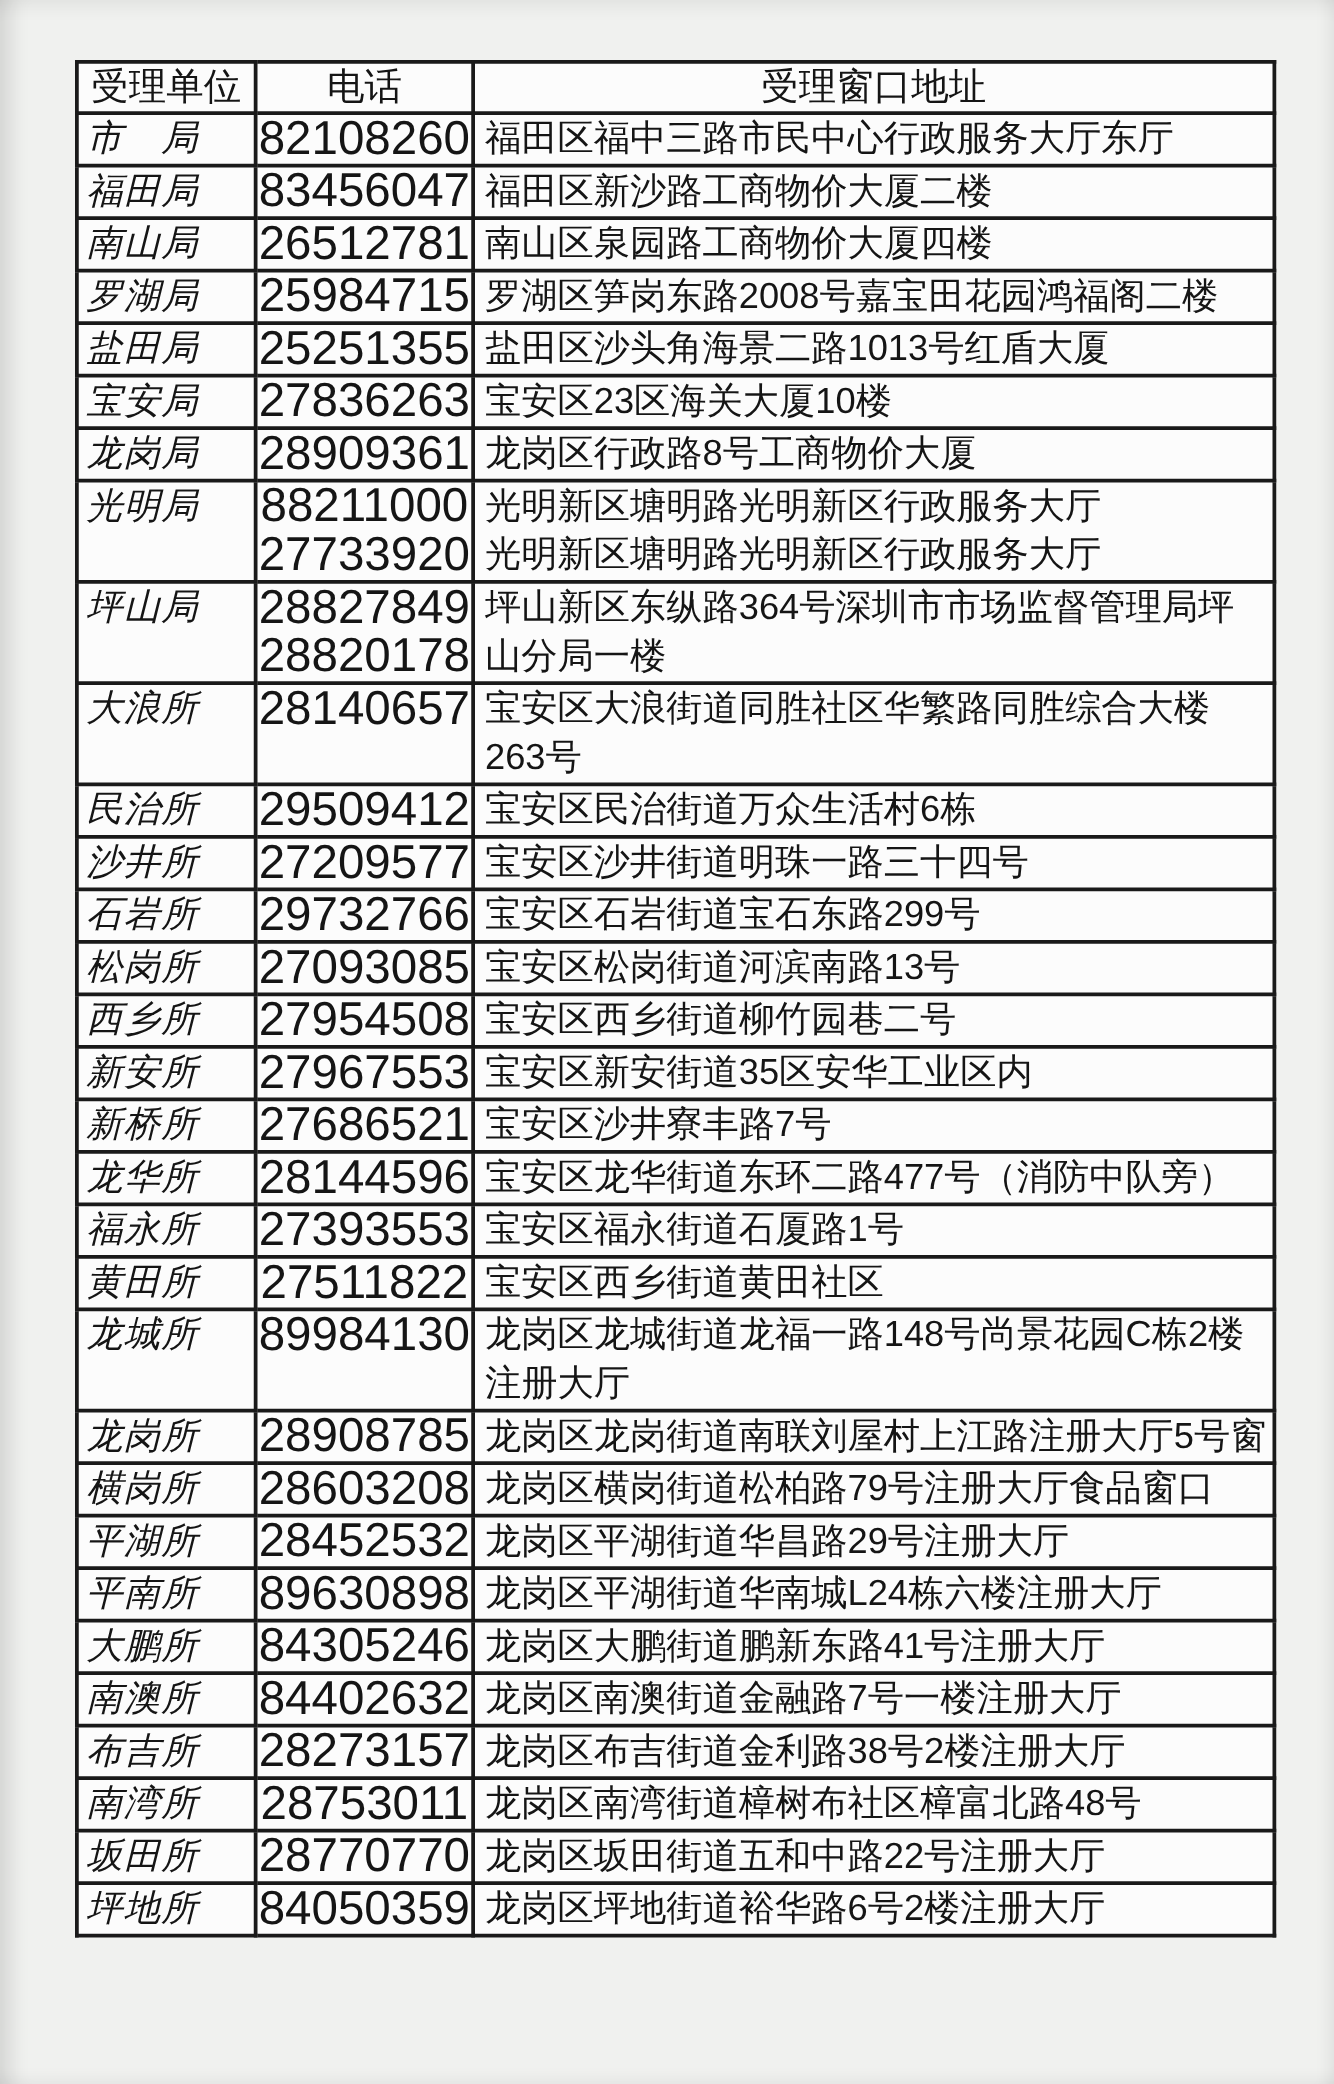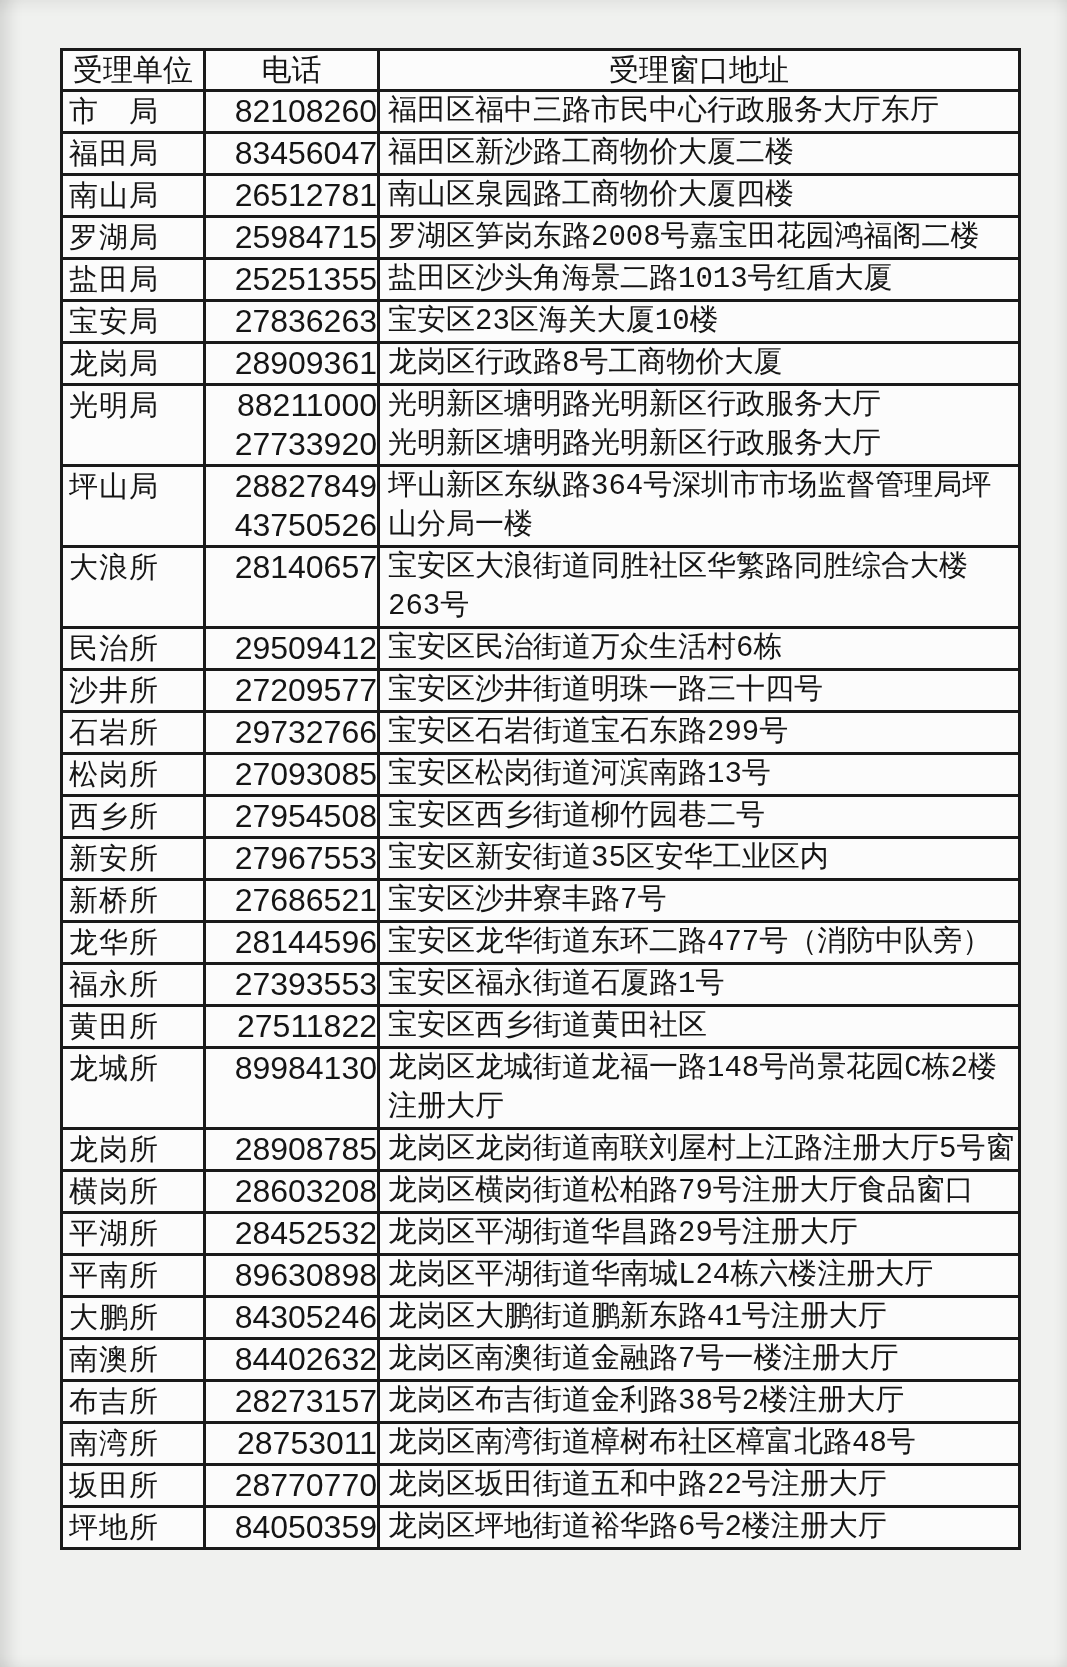--- a/index.html
+++ b/index.html
@@ -48,30 +48,30 @@
   .contact-table td {
     vertical-align: top;
     font-size: 29px;
     line-height: 39px;
     height: 39px;
   }
   td.unit-cell {
     padding-left: 6px;
     text-align: left;
     letter-spacing: 1px;
+    font-style: italic;
   }
   td.phone-cell {
-    text-align: right;
-    font-size: 32px;
+    text-align: center;
+    font-size: 38px;
   }
   td.addr-cell {
     padding-left: 8px;
     padding-right: 2px;
     text-align: left;
-    font-family: Liberation Mono, monospace;
   }
   .cell-line {
     display: block;
   }
 </style>
 </head>
 <body>
 
 <div class="photo-bg"></div>
 
@@ -160,21 +160,21 @@
         </td>
         <td class="addr-cell">
           <span class="cell-line">光明新区塘明路光明新区行政服务大厅</span>
           <span class="cell-line">光明新区塘明路光明新区行政服务大厅</span>
         </td>
       </tr>
       <tr>
         <td class="unit-cell">坪山局</td>
         <td class="phone-cell">
           <span class="cell-line">28827849</span>
-          <span class="cell-line">43750526</span>
+          <span class="cell-line">28820178</span>
         </td>
         <td class="addr-cell">
           <span class="cell-line">坪山新区东纵路364号深圳市市场监督管理局坪山分局一楼</span>
         </td>
       </tr>
       <tr>
         <td class="unit-cell">大浪所</td>
         <td class="phone-cell">
           <span class="cell-line">28140657</span>
         </td>

